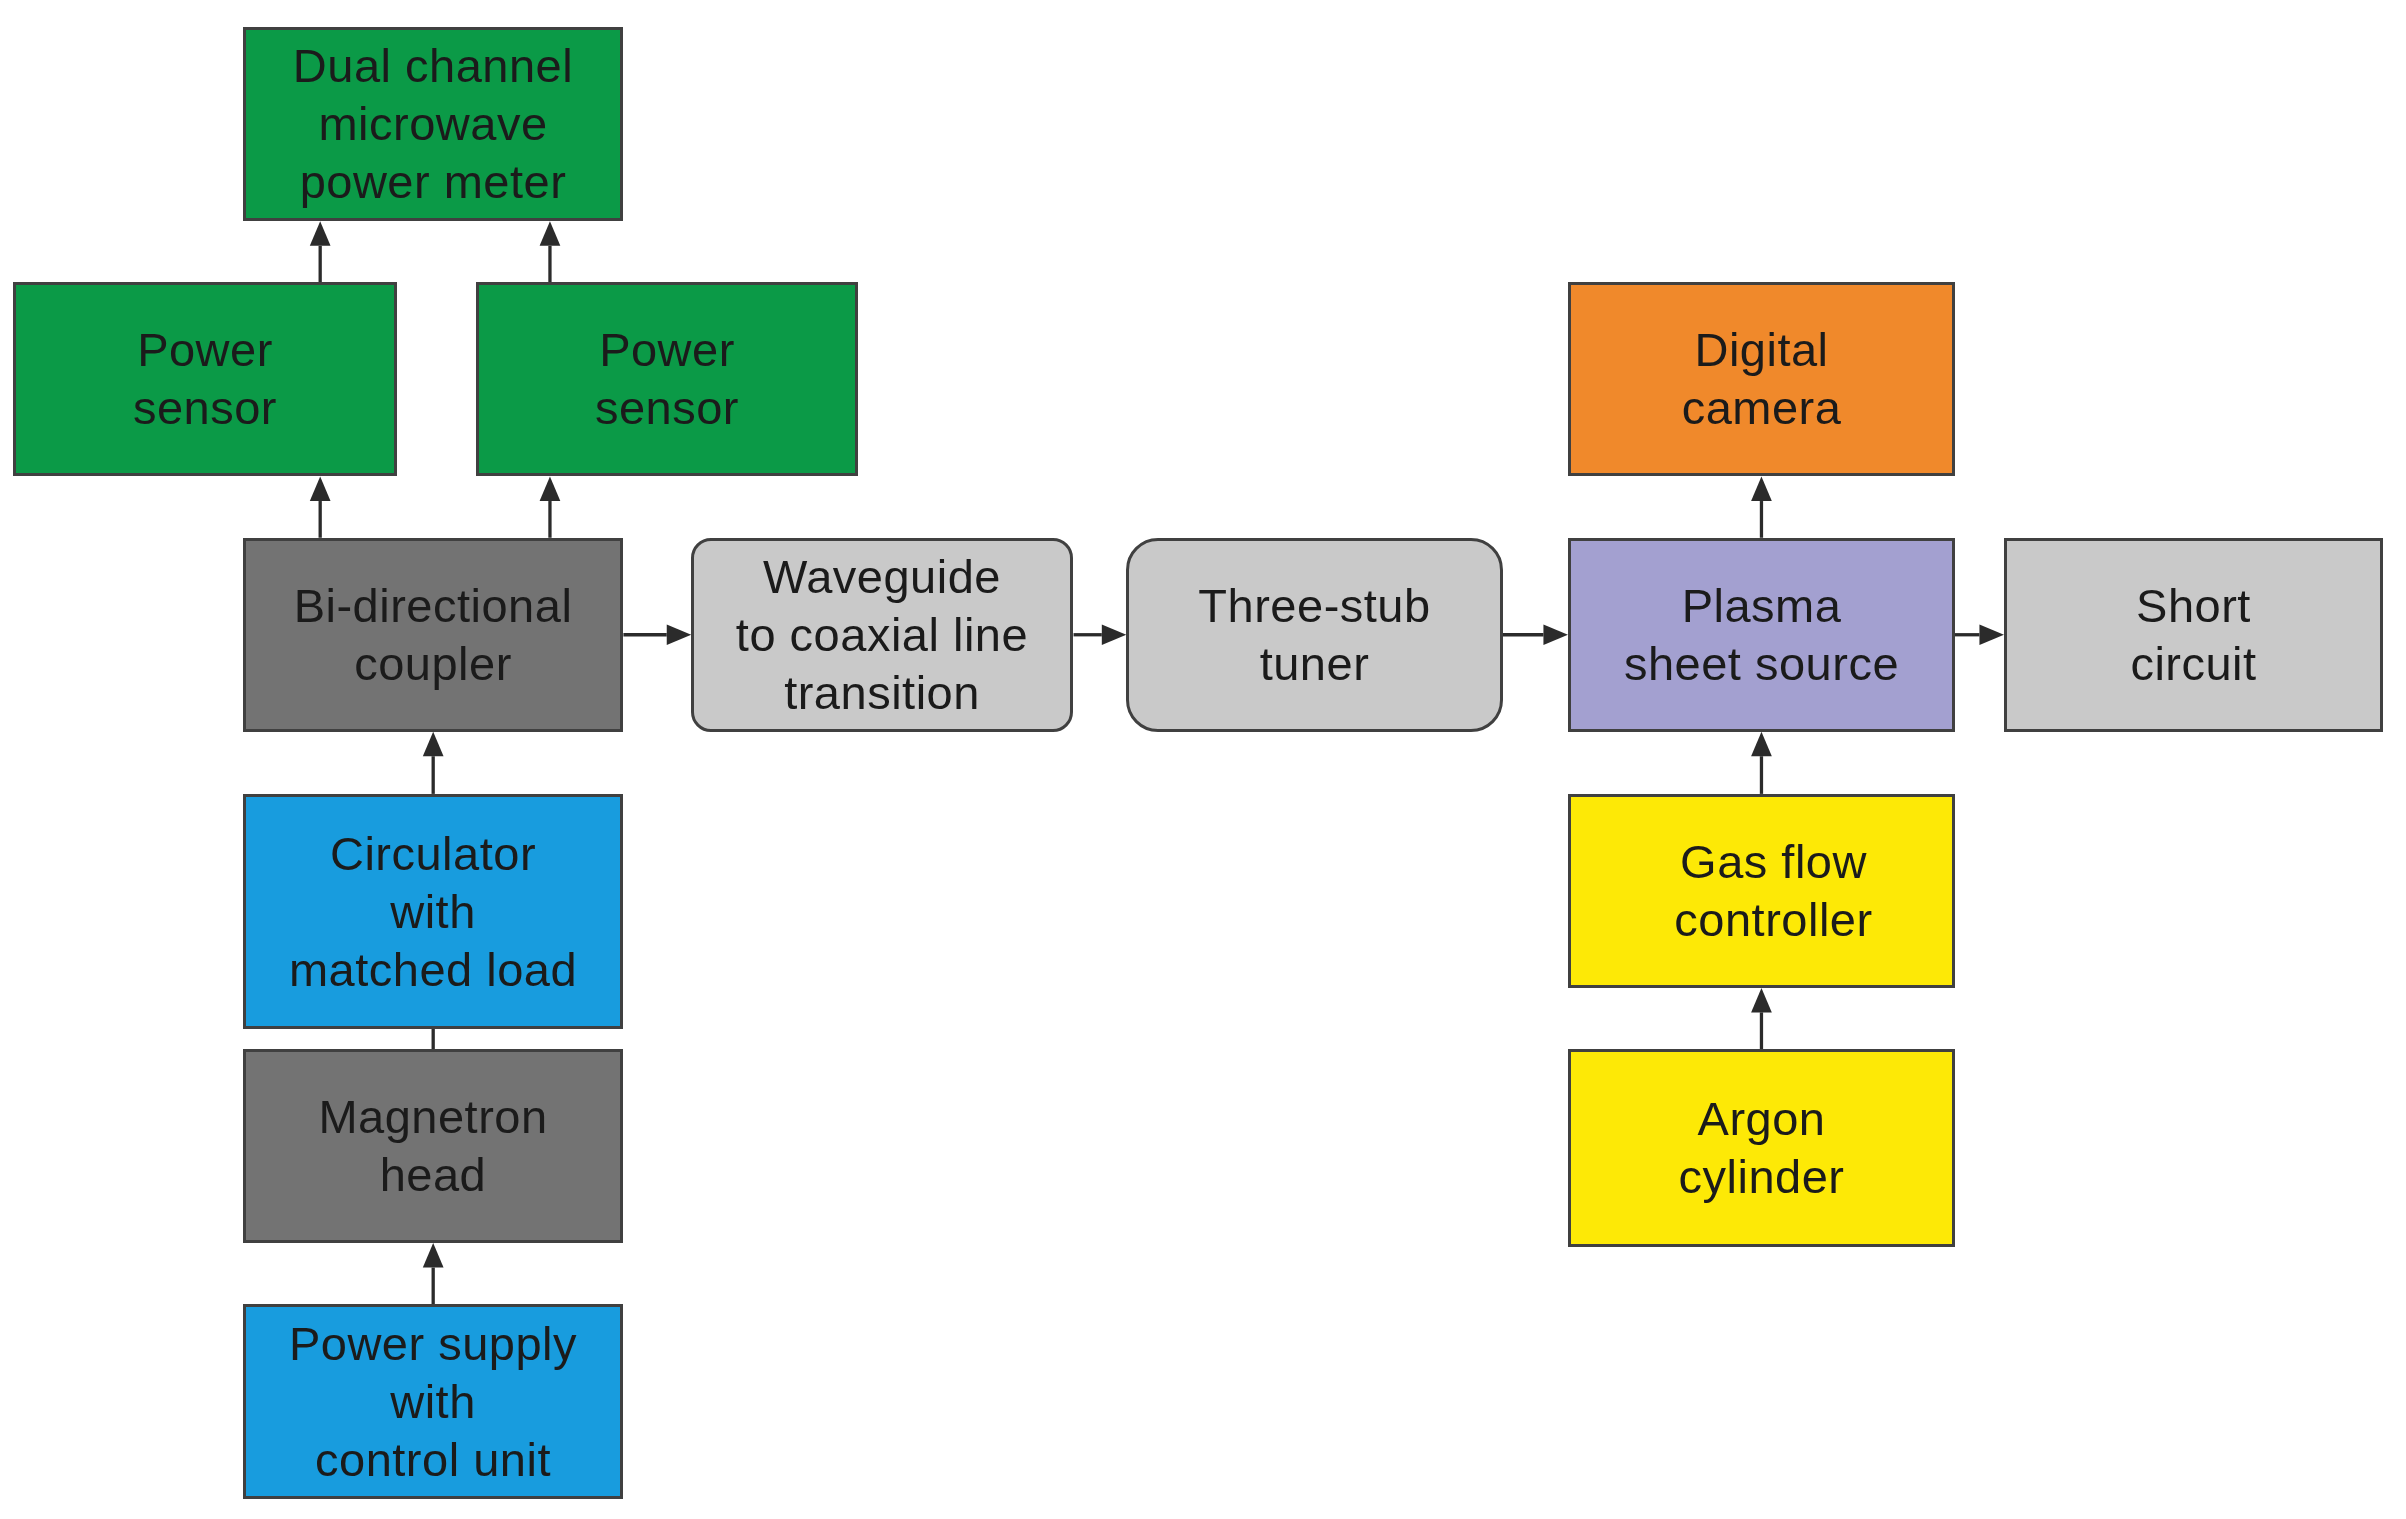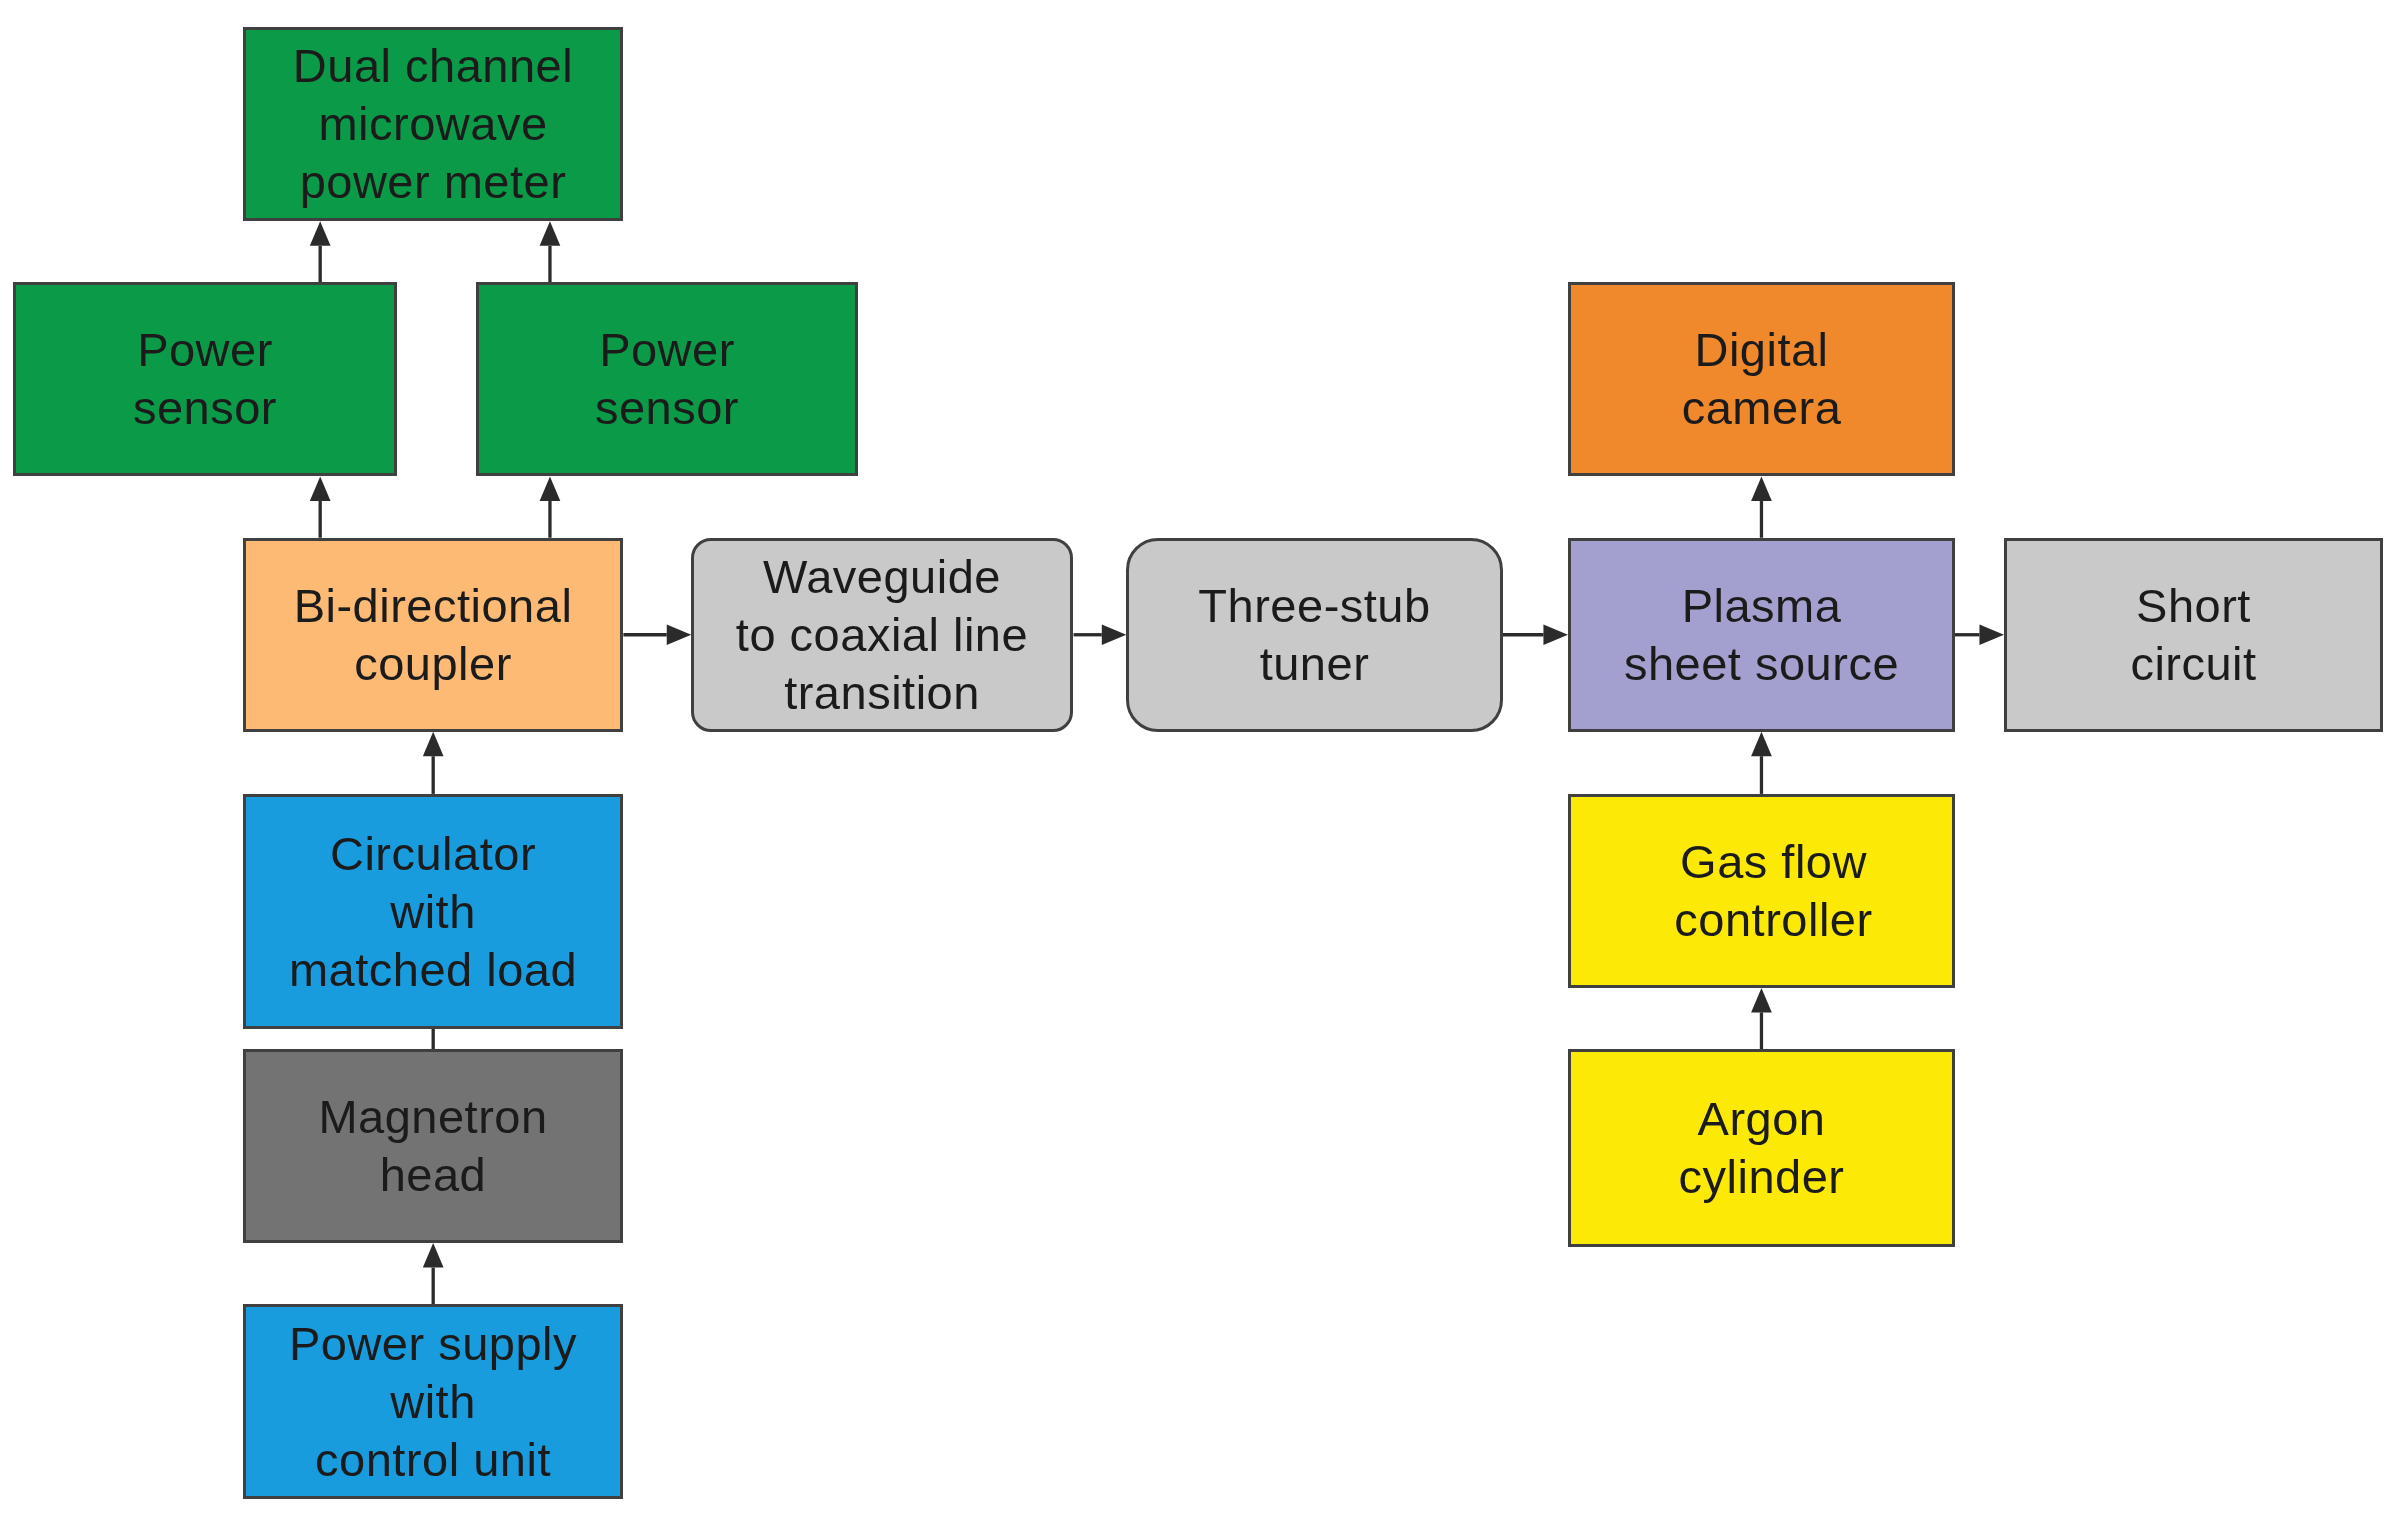--- a/index.html
+++ b/index.html
@@ -124,21 +124,21 @@
   <div class="node" id="n-power_sensor_left" style="background: rgb(11, 154, 71); border-color: rgb(64, 64, 64);">
     <span class="lbl" style="color: rgb(27, 27, 27);">Power
 sensor</span>
   </div>
 
   <div class="node" id="n-power_sensor_right" style="background: rgb(11, 154, 71); border-color: rgb(64, 64, 64);">
     <span class="lbl" style="color: rgb(27, 27, 27);">Power
 sensor</span>
   </div>
 
-  <div class="node" id="n-bidirectional_coupler" style="background: #fdba74; border-color: rgb(64, 64, 64);">
+  <div class="node" id="n-bidirectional_coupler" style="background: #737373; border-color: rgb(64, 64, 64);">
     <span class="lbl" style="color: rgb(27, 27, 27);">Bi-directional
 coupler</span>
   </div>
 
   <div class="node" id="n-circulator" style="background: rgb(24, 156, 222); border-color: rgb(64, 64, 64);">
     <span class="lbl" style="color: rgb(27, 27, 27);">Circulator
 with
 matched load</span>
   </div>
 

